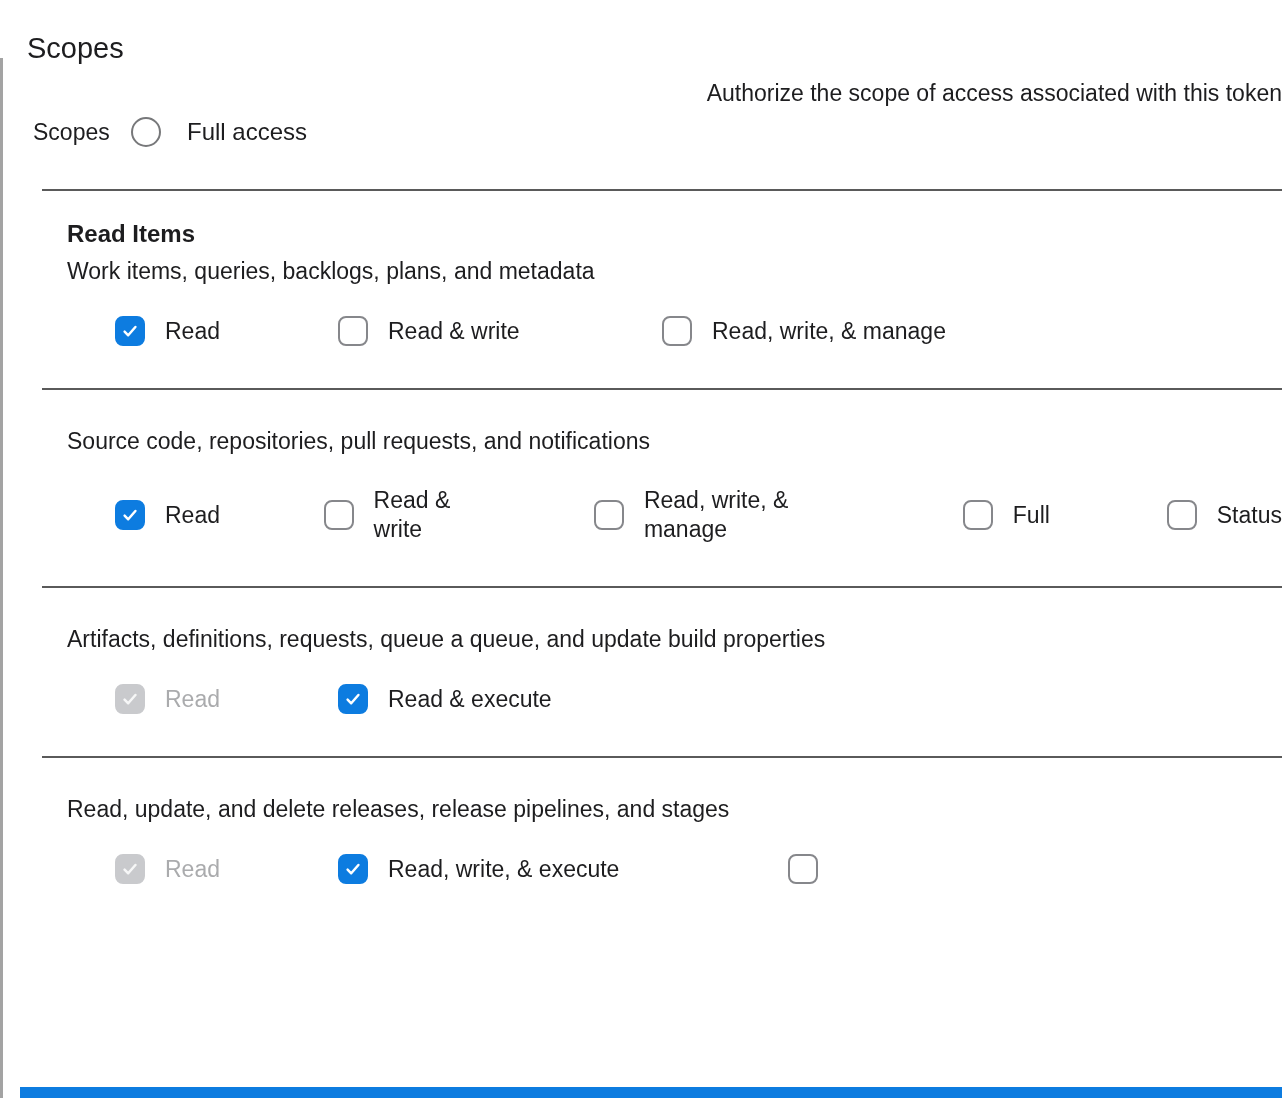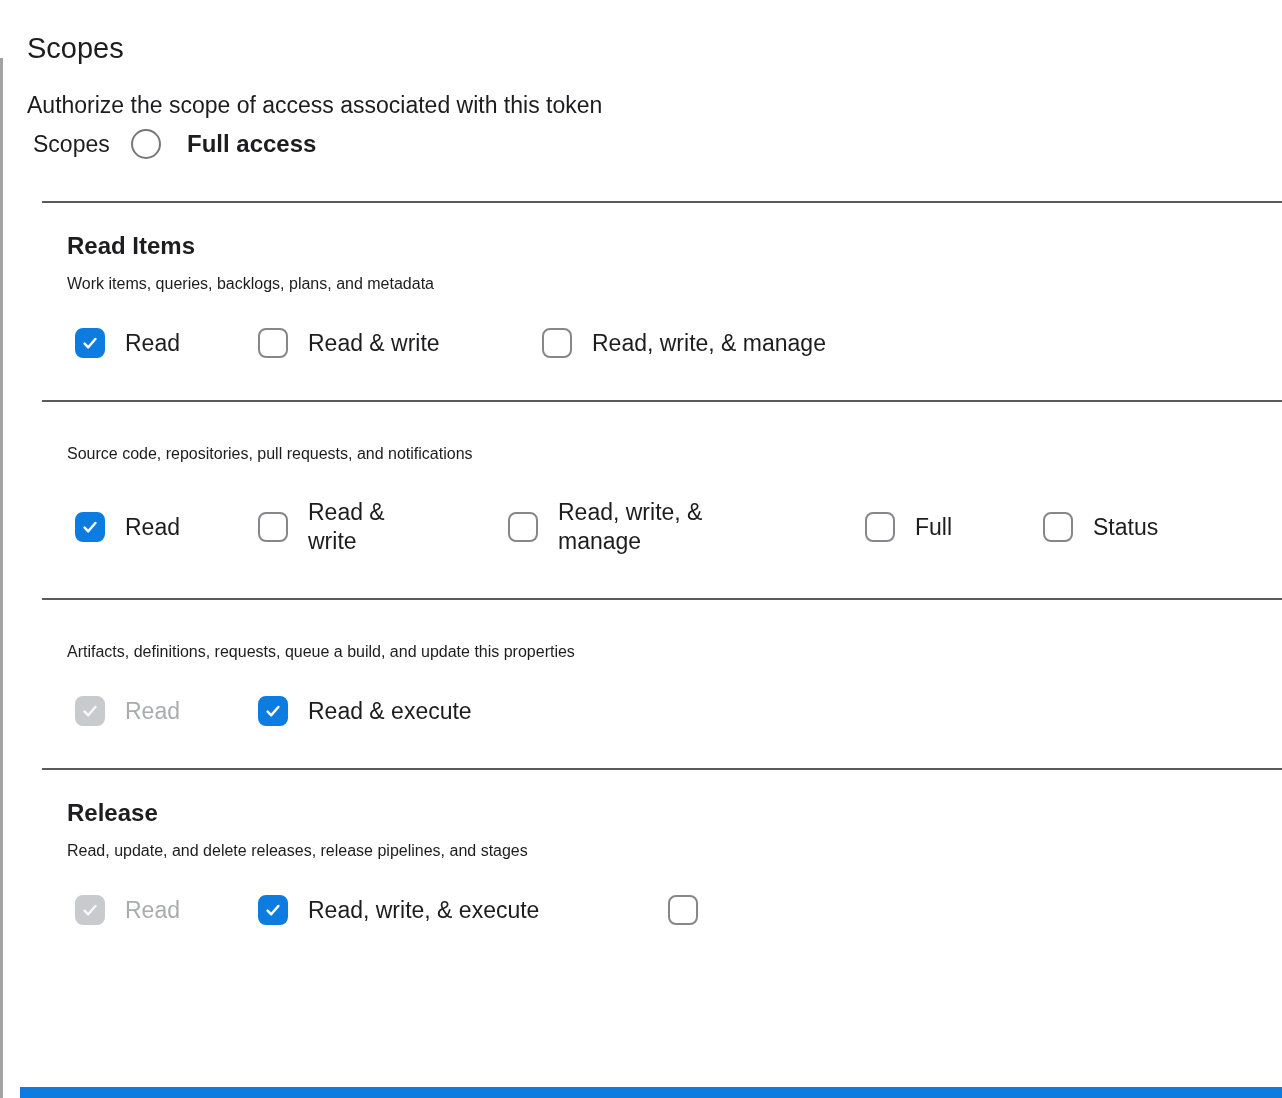--- a/index.html
+++ b/index.html
@@ -21,42 +21,42 @@
     position: absolute; left: 0; top: 58px; bottom: 0;
     width: 3px; background: #a3a3a3;
   }
   .bottom-bar {
     position: absolute; left: 20px; right: 0; bottom: 0;
     height: 11px; background: var(--accent);
   }
   
   .header { padding: 30px 0 0 27px; }
   .page-title { font-size: 29px; font-weight: 400; line-height: 36px; }
-  .page-subtitle { font-size: 23px; line-height: 29px; margin-top: 25px; }
+  .page-subtitle { font-size: 23px; line-height: 29px; margin-top: 13px; text-align: right; }
   .radio-group { display: flex; align-items: flex-start; margin-top: 9px; padding-left: 6px; }
   .group-label { font-size: 23px; line-height: 30px; width: 98px; flex: none; }
   .radio-col { display: flex; flex-direction: column; gap: 18px; }
-  .radio-row { display: flex; align-items: center; cursor: pointer; font-weight: bold; }
+  .radio-row { display: flex; align-items: center; cursor: pointer; }
   .radio {
     width: 30px; height: 30px; border-radius: 50%;
     border: 2.5px solid #77787a; background: #fff; flex: none; position: relative;
   }
   .radio.selected { border: 5px solid var(--accent); }
   .radio.selected::after {
     content: ""; position: absolute; inset: 2.5px;
     border-radius: 50%; background: var(--accent);
   }
   .radio-label { font-size: 24px; margin-left: 26px; }
   
   .divider { height: 2px; background: var(--divider); margin-left: 42px; margin-top: 42px; }
   .section { padding: 28px 0 0 67px; }
   .section-title { font-size: 24px; font-weight: 700; line-height: 29px; }
-  .section-desc { font-size: 16px; line-height: 29px; margin-top: 9px; }
+  .section-desc { font-size: 23px; line-height: 29px; margin-top: 9px; }
   .options-row { display: flex; align-items: center; margin-top: 30px; padding-left: 8px; min-height: 30px; }
-  .opt { display: flex; align-items: center; cursor: pointer; }
+  .opt { display: flex; align-items: center; cursor: pointer; margin-left: 40px; }
   .w183 { width: 183px; } .w250 { width: 250px; } .w284 { width: 284px; }
   .w357 { width: 357px; } .w163 { width: 178px; } .w410 { width: 410px; }
   .cb {
     width: 30px; height: 30px; border-radius: 8px;
     border: 2px solid #86878b; background: #fff; flex: none;
     display: flex; align-items: center; justify-content: center;
   }
   .check { visibility: hidden; }
   .opt.checked .cb { background: var(--accent); border-color: var(--accent); }
   .opt.checked .check { visibility: visible; }
@@ -163,21 +163,21 @@
           </svg>
         </span>
       <span class="opt-label">Status</span>
     </label>
   </div>
 </div>
 
 <div class="divider"></div>
 
 <div class="section">
-  <div class="section-desc">Artifacts, definitions, requests, queue a build, and update this properties</div>
+  <div class="section-desc">Artifacts, definitions, requests, queue a queue, and update build properties</div>
   <div class="options-row">
     <label class="opt w183 checked disabled">
       <span class="cb">
           <svg class="check" width="18" height="18" viewBox="0 0 16 16">
             <path d="M3.2 8.6l3.2 3.2 6.4-7.4" stroke="#fff" stroke-width="2.2" fill="none" stroke-linecap="round" stroke-linejoin="round"></path>
           </svg>
         </span>
       <span class="opt-label">Read</span>
     </label>
     <label class="opt checked">
@@ -187,21 +187,20 @@
           </svg>
         </span>
       <span class="opt-label">Read &amp; execute</span>
     </label>
   </div>
 </div>
 
 <div class="divider"></div>
 
 <div class="section">
-  <div class="section-title">Release</div>
   <div class="section-desc">Read, update, and delete releases, release pipelines, and stages</div>
   <div class="options-row">
     <label class="opt w183 checked disabled">
       <span class="cb">
           <svg class="check" width="18" height="18" viewBox="0 0 16 16">
             <path d="M3.2 8.6l3.2 3.2 6.4-7.4" stroke="#fff" stroke-width="2.2" fill="none" stroke-linecap="round" stroke-linejoin="round"></path>
           </svg>
         </span>
       <span class="opt-label">Read</span>
     </label>

